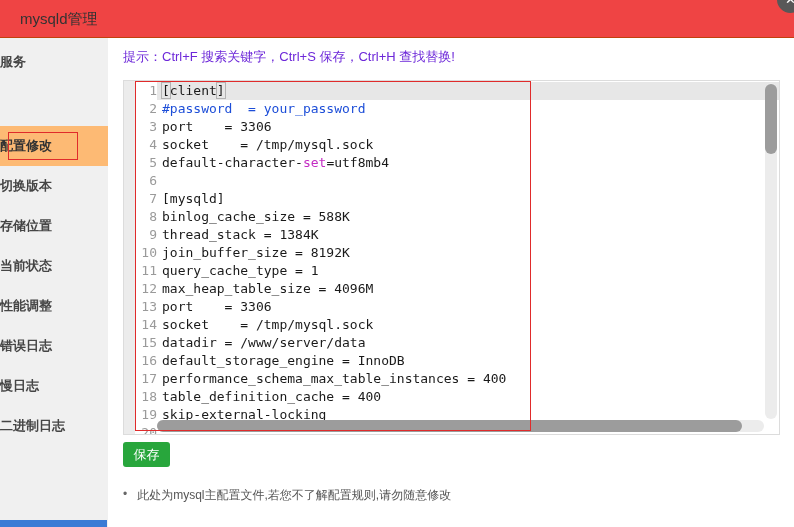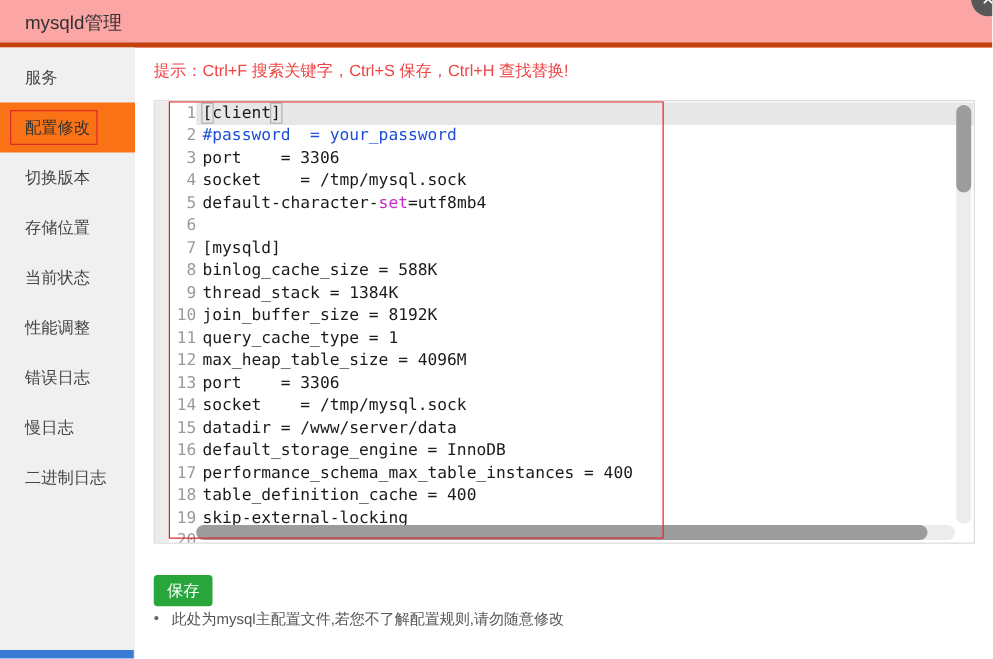--- a/index.html
+++ b/index.html
@@ -2,38 +2,38 @@
 <html><head>
 <meta charset="utf-8">
 <style>
   * { margin:0; padding:0; box-sizing:border-box; }
   html,body { width:794px; height:527px; overflow:hidden; background:#fff;
     font-family:"Liberation Sans", sans-serif; }
   .app { position:relative; width:794px; height:527px; background:#fff; overflow:hidden; }
 
   
   .hdr { position:absolute; left:0; top:0; width:794px; height:38px;
-    background:#fca5a5; border-bottom:4px solid #c2410c; }
+    background:#ef4444; border-bottom:1px solid #c2410c; }
   .hdr-title { position:absolute; left:20px; top:0; line-height:38px;
     font-size:15px; color:#333; }
   .close-btn { position:absolute; right:-10px; top:-14px; width:27px; height:27px;
     border-radius:50%; background:#585858; color:#fff; font-size:13px;
     text-align:center; line-height:27px; cursor:pointer; }
 
   
   .sidebar { position:absolute; left:0; top:38px; width:108px; height:489px;
     background:#f0f0f0; padding-top:4px; }
-  .nav-item { position:relative; height:40px; line-height:40px; padding-left:20px;
-    font-size:13px; color:#454545; cursor:pointer; }
-  .nav-item.active { background:#f97316; color:#333; }
+  .nav-item { position:relative; height:40px; line-height:40px; 
+    font-size:13px; color:#454545; cursor:pointer;font-weight:bold; }
+  .nav-item.active { background:#fdba74; color:#333;margin-top:44px; }
   .nav-annotation { position:absolute; left:8px; top:6px; width:70px; height:28px;
     border:1px solid #e02b2b; pointer-events:none; }
 
   
-  .hint { position:absolute; left:123px; top:48px; font-size:13px; color:#ef4444; }
+  .hint { position:absolute; left:123px; top:48px; font-size:13px; color:#6d28d9; }
 
   .editor { position:absolute; left:123px; top:80px; width:657px; height:355px;
     background:#fff; border:1px solid #dcdcdc; overflow:hidden; cursor:text; }
   .gutter-strip { position:absolute; left:0; top:0; bottom:0; width:11px;
     background:#ececec; }
   .rows { position:absolute; left:11px; top:1px; right:0; }
   .row { display:flex; height:18px; font-family:"DejaVu Sans Mono", monospace;
     font-size:13px; line-height:18px; }
   .ln { width:22px; flex:0 0 22px; text-align:right; color:#9a9a9a;
     white-space:pre; }
@@ -50,21 +50,21 @@
     background:#ececec; border-radius:7px; z-index:4; }
   .vscroll .thumb { position:absolute; left:0; top:1px; width:12px; height:70px;
     background:#9c9c9c; border-radius:7px; cursor:pointer; }
   .hscroll { position:absolute; left:33px; top:339px; width:607px; height:12px;
     background:#ececec; border-radius:7px; z-index:4; }
   .hscroll .thumb { position:absolute; left:0; top:0; width:585px; height:12px;
     background:#9c9c9c; border-radius:7px; cursor:pointer; }
 
   .save-btn { position:absolute; left:123px; top:442px; width:47px; height:25px;
     background:#28a63c; color:#fff; font-size:13px; border:none; border-radius:3px;
-    cursor:pointer; font-family:"Liberation Sans", sans-serif;margin-top:18px; }
+    cursor:pointer; font-family:"Liberation Sans", sans-serif; }
 
   .note { position:absolute; left:123px; top:487px; font-size:12px; color:#555;
     display:flex; align-items:flex-start; }
   .note .bullet { color:#666; margin-right:10px; font-size:12px; }
 
   .blue-strip { position:absolute; left:0; top:520px; width:107px; height:7px;
     background:#3a7bd5; }
 </style>
 </head>
 <body>

